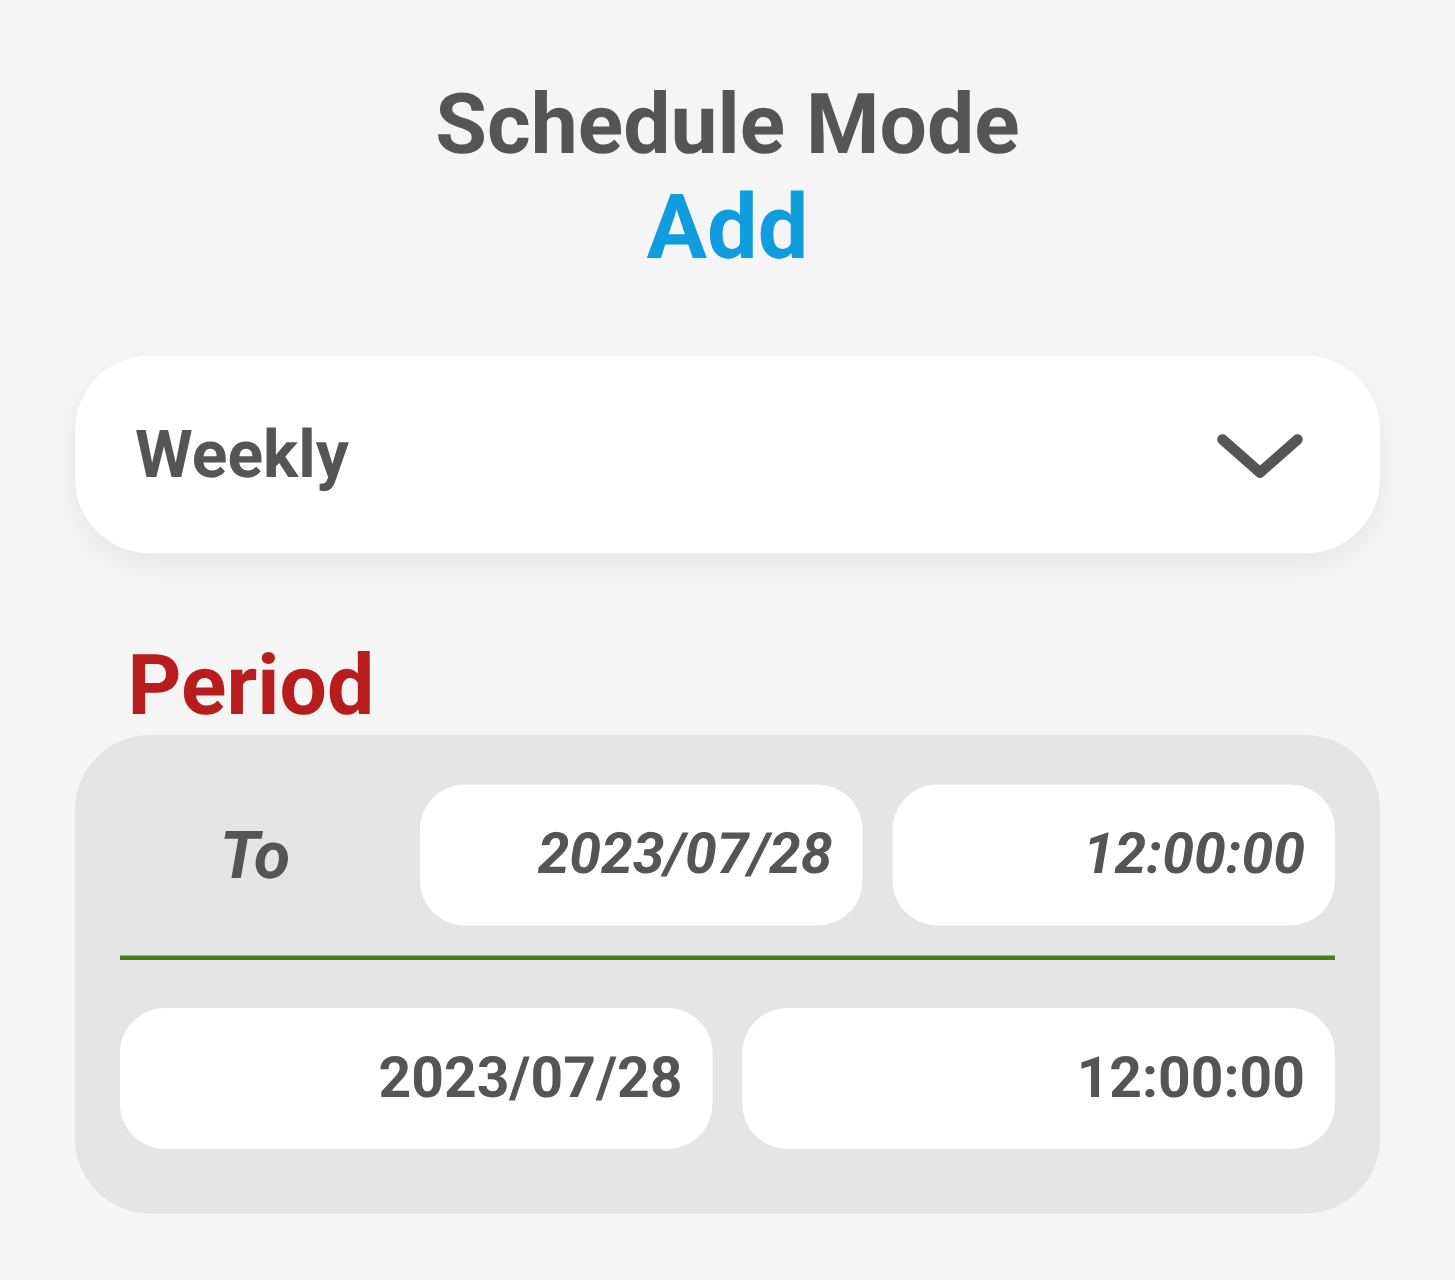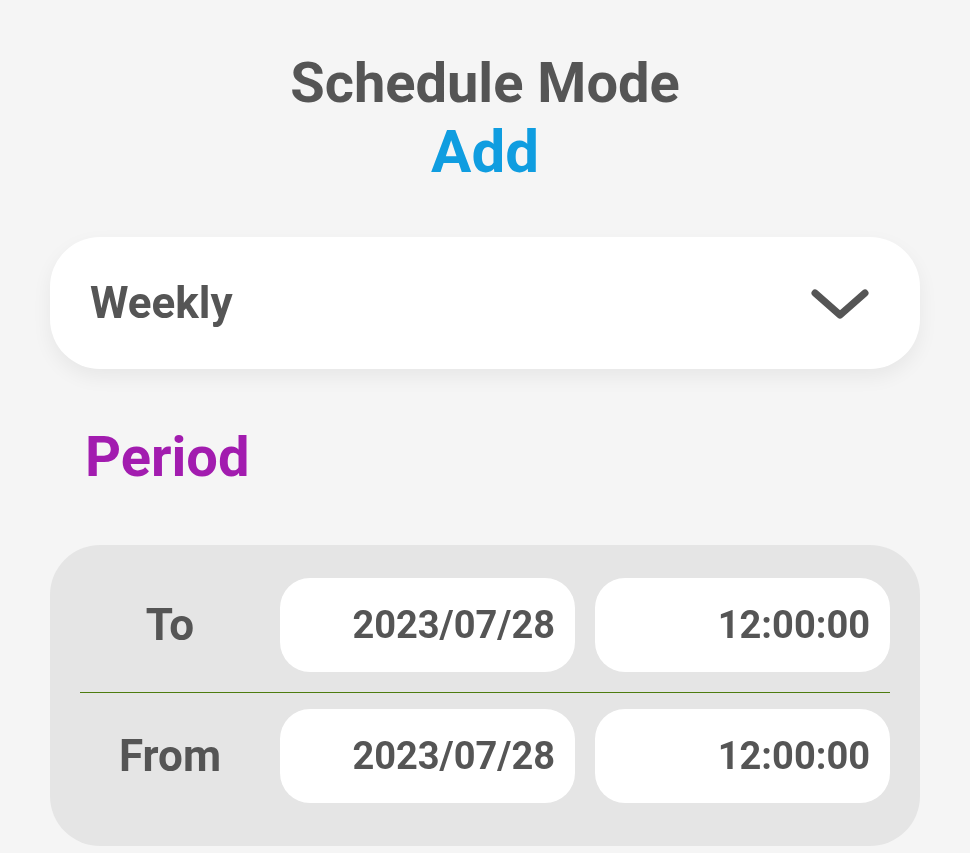--- a/index.html
+++ b/index.html
@@ -49,39 +49,39 @@
       font-weight: 700;
       color: #555;
     }
     .chevron-down {
       width: 60px;
       height: 36px;
     }
     .period-title {
       font-size: 56px;
       font-weight: 700;
-      color: #a21caf;
+      color: #b91c1c;
       padding: 0 35px;
-      margin-bottom: 55px;
     }
     .period-box {
       background: #e5e5e5;
       border-radius: 50px;
       padding: 25px 30px 35px 30px;
     }
     .period-row {
       display: flex;
       align-items: center;
       gap: 20px;
       padding: 8px 0;
     }
     .period-row:first-child {
-      border-bottom: 1px solid #4d7c0f;
+      border-bottom: 3px solid #4d7c0f;
       padding-bottom: 20px;
-      margin-bottom: 8px;
+      margin-bottom: 24px;
+      font-style: italic;
     }
     .period-label-col {
       width: 180px;
       display: flex;
       justify-content: center;
     }
     .period-label {
       font-size: 44px;
       font-weight: 700;
       color: #555;
@@ -125,23 +125,20 @@
       <div class="period-label">To</div>
     </div>
     <div class="pill">
       <div class="pill-text">2023/07/28</div>
     </div>
     <div class="pill">
       <div class="pill-text">12:00:00</div>
     </div>
   </div>
   <div class="period-row">
-    <div class="period-label-col">
-      <div class="period-label">From</div>
-    </div>
     <div class="pill">
       <div class="pill-text">2023/07/28</div>
     </div>
     <div class="pill">
       <div class="pill-text">12:00:00</div>
     </div>
   </div>
 </div>
 
 </body></html>

